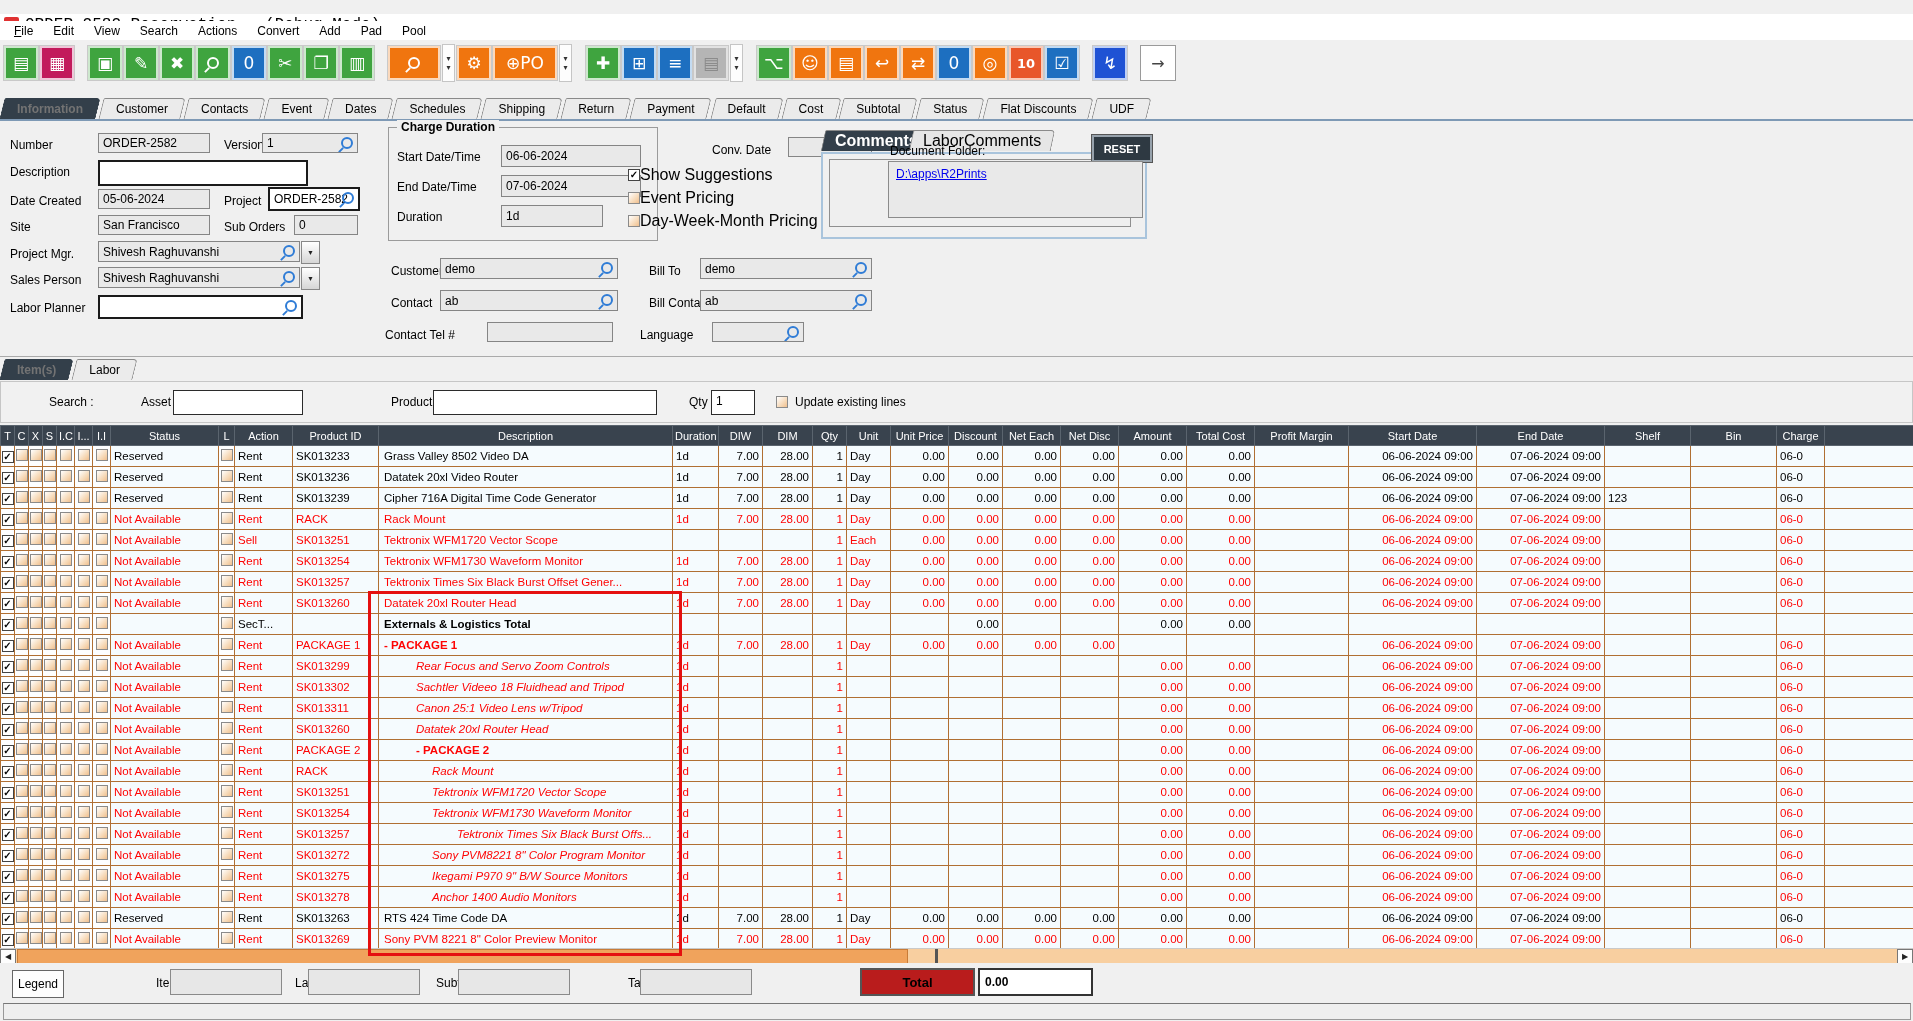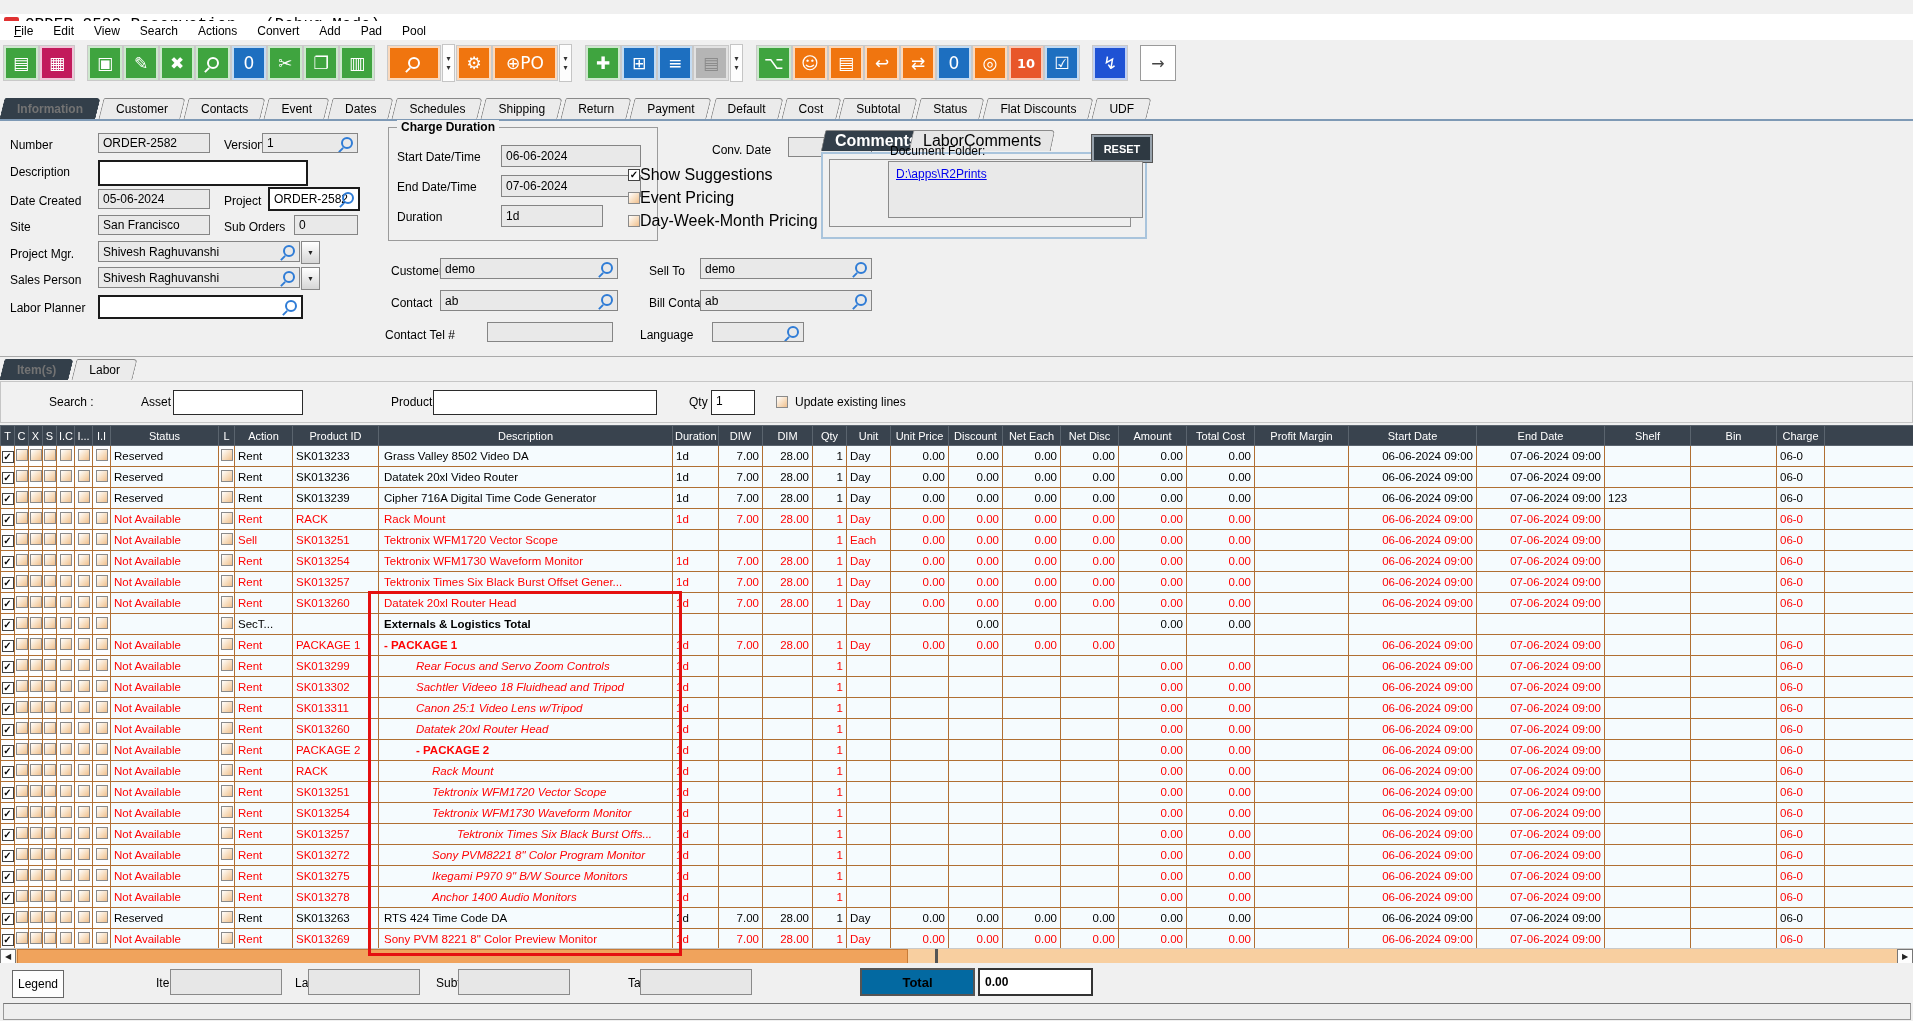--- a/index.html
+++ b/index.html
@@ -84,21 +84,21 @@
   
   #hscroll{position:absolute;left:0;top:948px;width:1913px;height:15px;background:#F8CFA0;border-top:1px solid #C9C9C9;}
   .harrow{position:absolute;top:0;width:16px;height:15px;background:#FDFDFD;border:1px solid #777;box-sizing:border-box;font-size:8px;display:flex;align-items:center;justify-content:center;color:#222;}
   #hthumb{position:absolute;left:17px;top:0;width:891px;height:15px;background:#F0A35C;border:1px solid #C87B37;box-sizing:border-box;}
   #hnotch{position:absolute;left:935px;top:0;width:3px;height:15px;background:#555;}
   
   #footer{position:absolute;left:0;top:963px;width:1913px;height:39px;background:#F0F0F0;}
   #legendbtn{position:absolute;left:12px;top:7px;width:50px;height:26px;background:#FDFDFD;border:1px solid #666;display:flex;align-items:center;justify-content:center;font-size:12px;}
   .ffld{position:absolute;top:6px;width:112px;height:26px;background:#E7E7E7;border:1px solid #8A8A8A;box-sizing:border-box;}
   #footer .flabel{top:13px;margin-left:28px;}
-  #totalbox{position:absolute;left:860px;top:5px;width:115px;height:28px;background:#0369a1;border:2px solid #555;box-sizing:border-box;display:flex;align-items:center;justify-content:center;font-size:13px;font-weight:bold;}
+  #totalbox{position:absolute;left:860px;top:5px;width:115px;height:28px;background:#b91c1c;border:2px solid #555;box-sizing:border-box;display:flex;align-items:center;justify-content:center;font-size:13px;font-weight:bold;}
   #totalfld{position:absolute;left:978px;top:5px;width:115px;height:28px;background:#FFF;border:2px solid #333;box-sizing:border-box;display:flex;align-items:center;font-size:12px;font-weight:bold;padding-left:5px;}
   
   #statusbar{position:absolute;left:3px;top:1003px;width:1906px;height:15px;background:#EFEFEF;border:1px solid #999;border-top:1px solid #777;}
 </style>
 </head>
 <body>
 
 <div id="app">
 
   <div id="titlebar">
@@ -307,21 +307,21 @@
     <div id="commentsbox">
       <div id="commentsarea"></div>
       <span class="mag" id="commentsmag"></span>
     </div>
 
     <span class="flabel" style="left:391px;top:143px">Customer</span>
     <div class="fld" style="left:440px;top:137px;width:178px;height:21px">
         <span>demo</span>
         <span class="mag"></span>
       </div>
-    <span class="flabel" style="left:649px;top:143px">Sell To</span>
+    <span class="flabel" style="left:649px;top:143px">Bill To</span>
     <div class="fld" style="left:700px;top:137px;width:172px;height:21px">
         <span>demo</span>
         <span class="mag"></span>
       </div>
 
     <span class="flabel" style="left:391px;top:175px">Contact</span>
     <div class="fld" style="left:440px;top:169px;width:178px;height:21px">
         <span>ab</span>
         <span class="mag"></span>
       </div>

